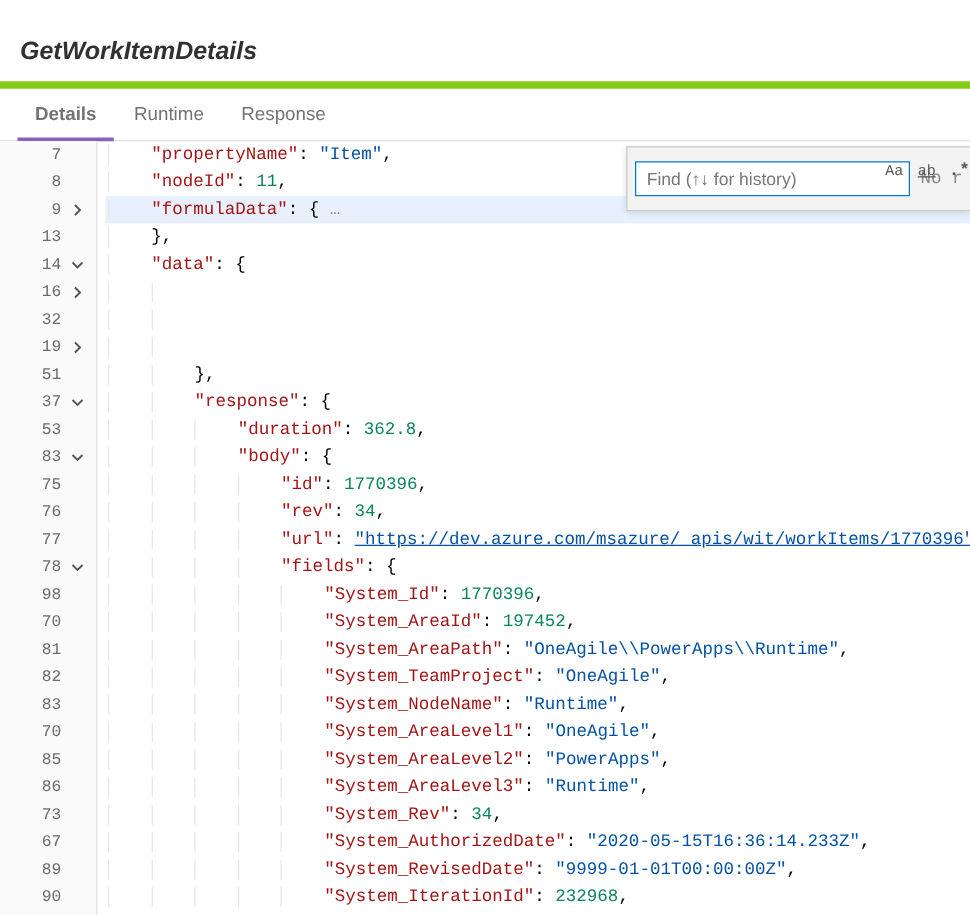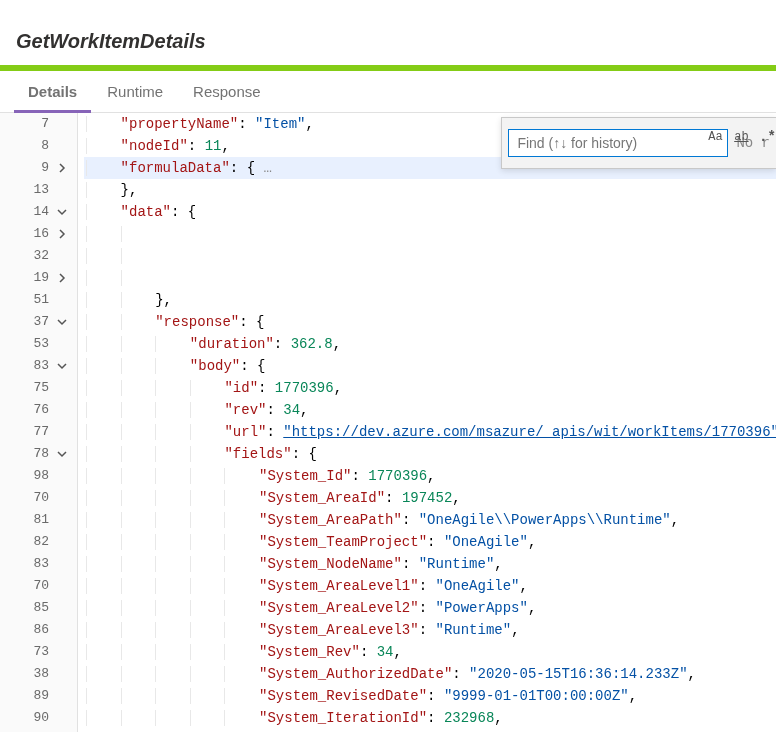--- a/index.html
+++ b/index.html
@@ -280,21 +280,21 @@
       </div>
       <div class="gutter-row">
         <span class="ln">86</span>
         <span class="fold spacer"> </span>
       </div>
       <div class="gutter-row">
         <span class="ln">73</span>
         <span class="fold spacer"> </span>
       </div>
       <div class="gutter-row">
-        <span class="ln">38</span>
+        <span class="ln">67</span>
         <span class="fold spacer"> </span>
       </div>
       <div class="gutter-row">
         <span class="ln">89</span>
         <span class="fold spacer"> </span>
       </div>
       <div class="gutter-row">
         <span class="ln">90</span>
         <span class="fold spacer"> </span>
       </div>

